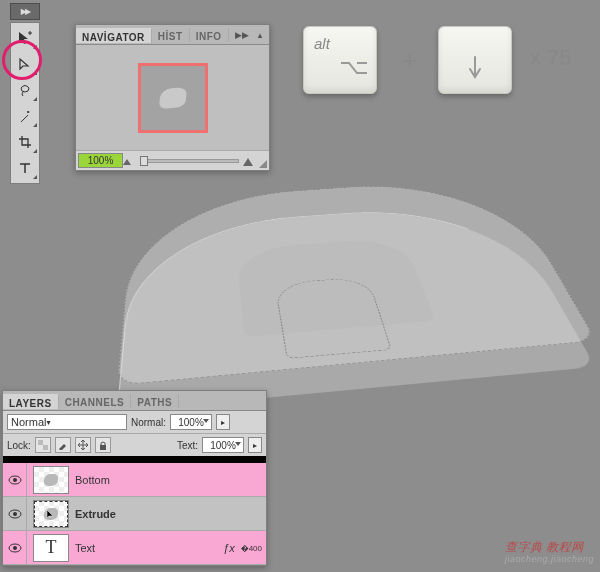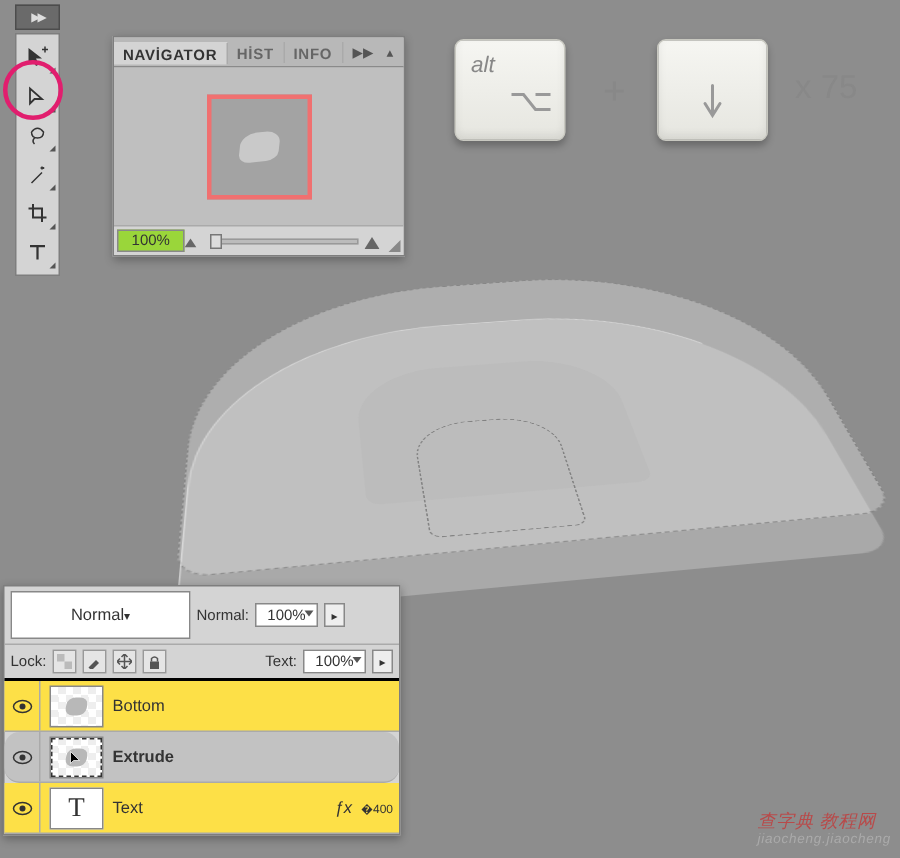--- a/index.html
+++ b/index.html
@@ -246,24 +246,24 @@
   }
   .layers-opts {
     display:flex;
     align-items:center;
     padding:3px 4px;
     border-bottom:1px solid #aaa;
     gap:4px;
   }
   .dropdown {
     flex:0 0 120px;
-    height:32px;
+    height:16px;
     border:1px solid #888;
     background:#fff;
-    display:flex;align-items:center;justify-content:center;
+    display:flex;align-items:center;justify-content:flex-start;
     padding:0 3px;
     font-size:11px;
   }
   .dropdown .dcaret { font-size:8px; }
   .opt-label { font-size:10px; }
   .valbox {
     width:42px; height:16px;
     border:1px solid #888;
     background:#fff;
     font-size:10px;
@@ -275,46 +275,45 @@
     width:0;height:0;border-left:3px solid transparent;border-right:3px solid transparent;border-top:4px solid #555;
   }
   .arrowbtn {
     width:14px;height:16px;border:1px solid #888;background:#eee;
     display:flex;align-items:center;justify-content:center;font-size:8px;
     cursor:pointer;
   }
   .lockrow {
     display:flex;align-items:center;
     padding:3px 4px;
-    border-bottom:2px solid #000000;
+    border-bottom:7px solid #000000;
     gap:4px;
     font-size:10px;
   }
   .lockicon {
     width:16px;height:16px;
     border:1px solid #999;
     background:#e5e5e5;
     display:flex;align-items:center;justify-content:center;
     font-size:10px;
     cursor:pointer;
   }
   .fillgroup { margin-left:auto; display:flex; align-items:center; gap:4px; }
 
   .layer-list { }
   .layer-row {
     display:flex;
     align-items:center;
     border-bottom:1px solid #aaa;
     height:34px;
-    background:#fde047;
+    background:#f9a8d4;
   }
   .layer-row.selected {
     background:#c2c2c2;
     font-weight:bold;
-    border-radius:10px;
   }
   .eye-cell {
     width:24px;height:100%;
     border-right:1px solid #aaa;
     display:flex;align-items:center;justify-content:center;
     cursor:pointer;
   }
   .thumb {
     width:36px;height:28px;
     border:1px solid #888;
@@ -462,20 +461,26 @@
 <div class="times">x 75</div>
 
 <div class="shape-stage">
   <div class="extrude-body"></div>
   <div class="extrude-top"></div>
   <div class="inner-shape"></div>
   <div class="inner-shape2"></div>
 </div>
 
 <div class="panel layers-panel">
+  <div class="panel-tabs">
+    <div class="tab active">LAYERS</div>
+    <div class="tab">CHANNELS</div>
+    <div class="tab">PATHS</div>
+    <div class="spacer"></div>
+  </div>
 
   <div class="layers-opts">
     <div class="dropdown">
       <span>Normal</span>
       <span class="dcaret">▾</span>
     </div>
     <span class="opt-label">Normal:</span>
     <div class="valbox">
       <span>100%</span>
       <div class="caret"></div>

